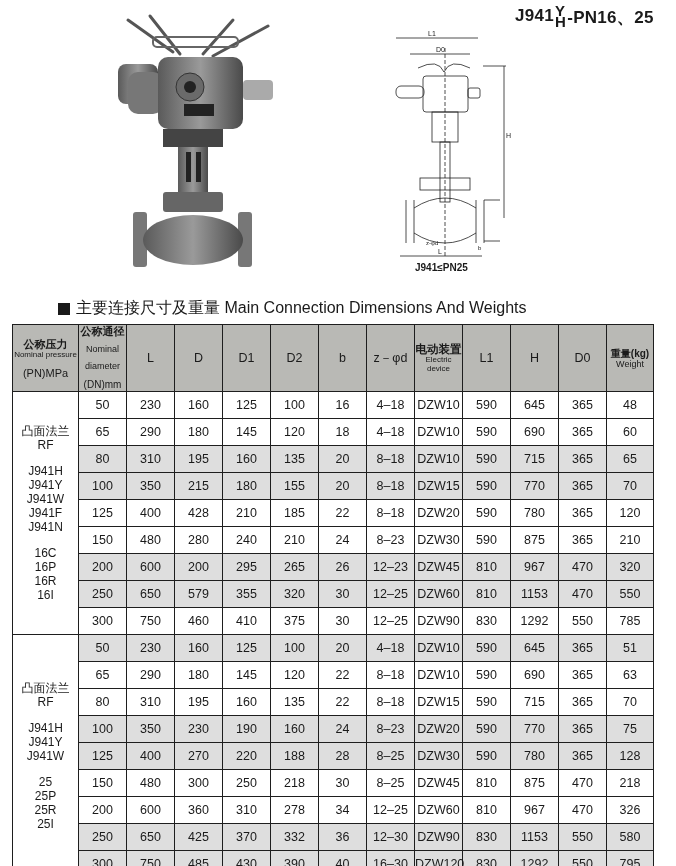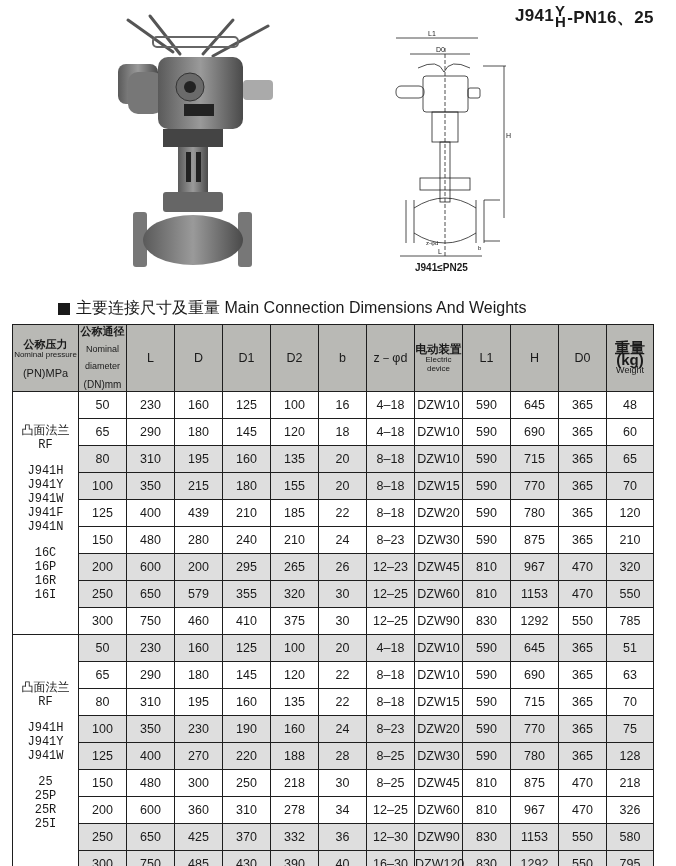--- a/index.html
+++ b/index.html
@@ -18,21 +18,21 @@
   .section-title { position: absolute; left: 12px; top: 298px; font-size: 16px; display: flex;
                    align-items: center; gap: 6px; margin-left: 46px; }
   .section-title .square { width: 12px; height: 12px; background: #1a1a1a; display: inline-block; }
 
   table.dims { position: absolute; left: 12px; top: 324px; border-collapse: collapse;
                table-layout: fixed; width: 519px; }
   table.dims td, table.dims th { border: 1.5px solid #1e1e1e; text-align: center; vertical-align: middle;
                font-size: 12.5px; padding: 0; height: 26px; font-weight: normal; }
   table.dims thead th { background: #b9b9b5; height: 40px; font-size: 12.5px; }
   table.dims td.shade { background: #dedede; }
-  table.dims td.group { background: #ffffff; font-size: 12px; line-height: 14px; font-family: Liberation Mono, monospace; }
+  table.dims td.group { background: #ffffff; font-size: 12px; line-height: 14px; }
   .hdr-cn { font-weight: bold; font-size: 11px; display: block; line-height: 12px; }
   .hdr-en { font-size: 8px; display: block; line-height: 9px; }
   .hdr-big { font-size: 11px; display: block; line-height: 12px; margin-top: 8px; }
 </style>
 </head>
 <body>
 
 <div class="model-title">
   <span>J941</span>
   <span class="stack">
@@ -146,21 +146,21 @@
       <th>b</th>
       <th>z－φd</th>
       <th>
         <span class="hdr-cn" style="font-size:11.5px">电动装置</span>
         <span class="hdr-en">Electric device</span>
       </th>
       <th>L1</th>
       <th>H</th>
       <th>D0</th>
       <th>
-        <span class="hdr-cn" style="font-size:15px">重量(kg)</span>
+        <span class="hdr-cn" style="font-size:10px">重量(kg)</span>
         <span class="hdr-en" style="font-size:9px">Weight</span>
       </th>
     </tr>
   </thead>
   <tbody id="tbody">
       <tr>
         <td class="group" rowspan="9">
           <div>凸面法兰</div>
           <div>RF</div>
           <div style="height: 12px;"></div>
@@ -226,21 +226,21 @@
         <td class="shade">8–18</td>
         <td class="shade">DZW15</td>
         <td class="shade">590</td>
         <td class="shade">770</td>
         <td class="shade">365</td>
         <td class="shade">70</td>
       </tr>
       <tr>
         <td>125</td>
         <td>400</td>
-        <td>439</td>
+        <td>428</td>
         <td>210</td>
         <td>185</td>
         <td>22</td>
         <td>8–18</td>
         <td>DZW20</td>
         <td>590</td>
         <td>780</td>
         <td>365</td>
         <td>120</td>
       </tr>

